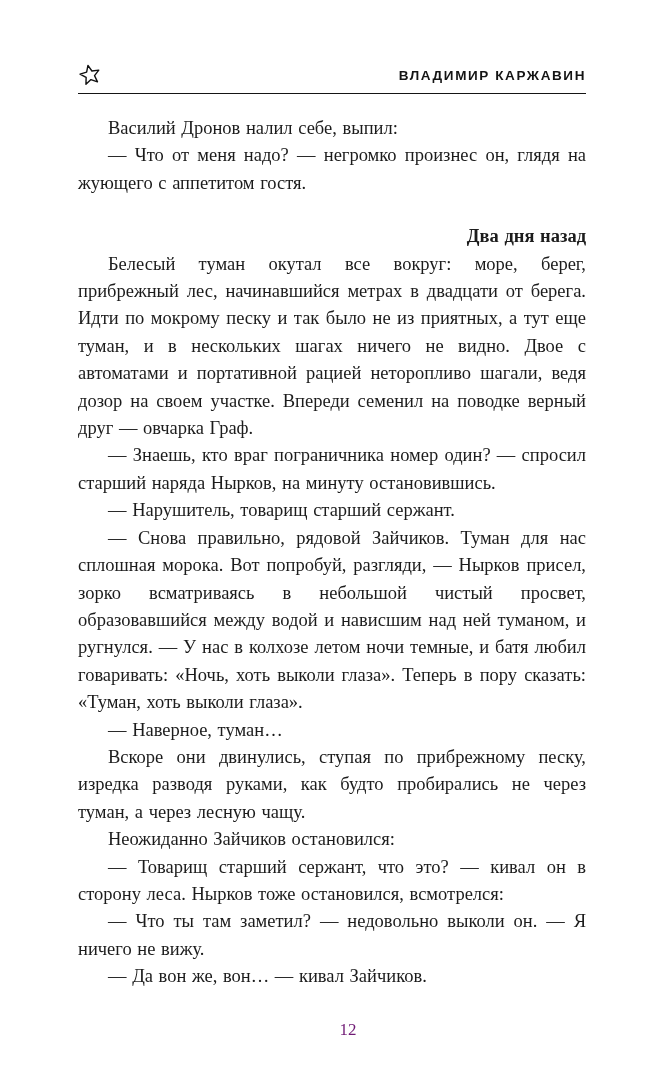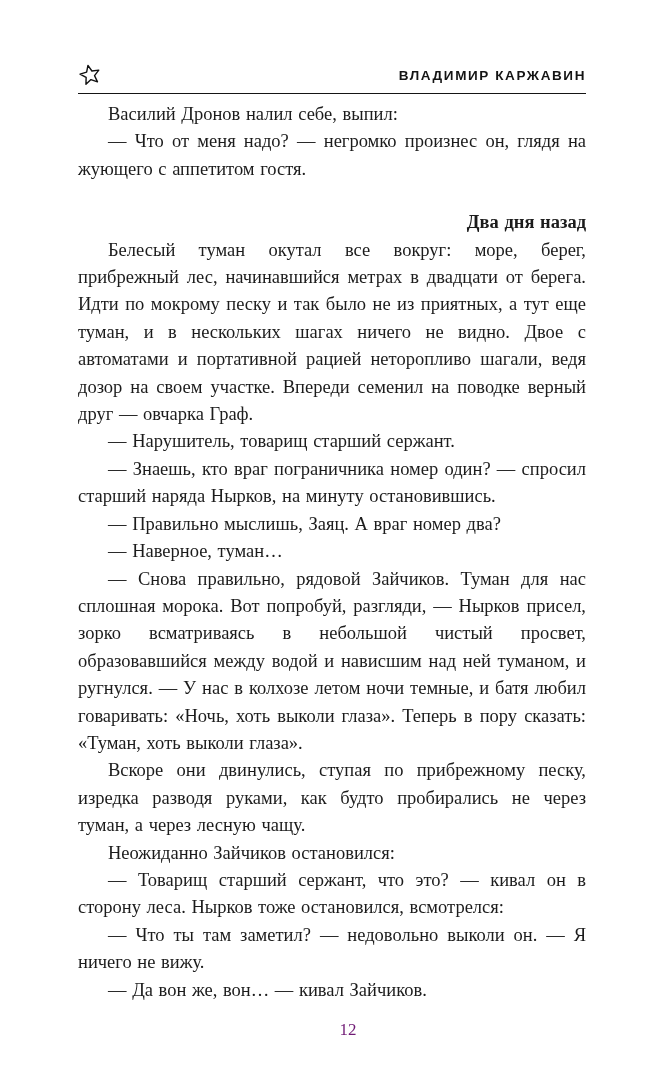--- a/index.html
+++ b/index.html
@@ -38,21 +38,21 @@
     letter-spacing: 1.6px;
     color: #141414;
     white-space: nowrap;
   }
   .rule {
     border: none;
     border-top: 1.6px solid #151515;
     margin: 5px 0 0 0;
   }
   .text-block {
-    margin-top: 7px;
+    margin-top: 21px;
     font-size: 18.5px;
     line-height: 27.4px;
     text-align: justify;
     hyphens: auto;
     -webkit-hyphens: auto;
     word-spacing: 1px;
   }
   .text-block p {
     margin: 0;
     text-indent: 30px;
@@ -89,25 +89,24 @@
     <span class="author">ВЛАДИМИР КАРЖАВИН</span>
   </header>
 
   <hr class="rule">
 
   <main class="text-block" id="text-block">
       <p>Василий Дронов налил себе, выпил:</p>
       <p>— Что от меня надо? — негромко произнес он, глядя на жующего с аппетитом гостя.</p>
       <h2>Два дня назад</h2>
       <p>Белесый туман окутал все вокруг: море, берег, прибрежный лес, начинавшийся метрах в двадцати от берега. Идти по мокрому песку и так было не из приятных, а тут еще туман, и в нескольких шагах ничего не видно. Двое с автоматами и портативной рацией неторопливо шагали, ведя дозор на своем участке. Впереди семенил на поводке верный друг — овчарка Граф.</p>
+      <p>— Знаешь, кто враг пограничника номер один? — спросил старший наряда Нырков, на минуту остановившись.</p>
       <p>— Нарушитель, товарищ старший сержант.</p>
-      <p>— Знаешь, кто враг пограничника номер один? — спросил старший наряда Нырков, на минуту остановившись.</p>
-      <p>— Правильно мыслишь, Заяц. А враг номер два?</p>
+      <p>— Снова правильно, рядовой Зайчиков. Туман для нас сплошная морока. Вот попробуй, разгляди, — Нырков присел, зорко всматриваясь в небольшой чистый просвет, образовавшийся между водой и нависшим над ней туманом, и ругнулся. — У нас в колхозе летом ночи темные, и батя любил говаривать: «Ночь, хоть выколи глаза». Теперь в пору сказать: «Туман, хоть выколи глаза».</p>
       <p>— Наверное, туман…</p>
-      <p>— Снова правильно, рядовой Зайчиков. Туман для нас сплошная морока. Вот попробуй, разгляди, — Нырков присел, зорко всматриваясь в небольшой чистый просвет, образовавшийся между водой и нависшим над ней туманом, и ругнулся. — У нас в колхозе летом ночи темные, и батя любил говаривать: «Ночь, хоть выколи глаза». Теперь в пору сказать: «Туман, хоть выколи глаза».</p>
       <p>Вскоре они двинулись, ступая по прибрежному песку, изредка разводя руками, как будто пробирались не через туман, а через лесную чащу.</p>
       <p>Неожиданно Зайчиков остановился:</p>
       <p>— Товарищ старший сержант, что это? — кивал он в сторону леса. Нырков тоже остановился, всмотрелся:</p>
       <p>— Что ты там заметил? — недовольно выколи он. — Я ничего не вижу.</p>
       <p>— Да вон же, вон… — кивал Зайчиков.</p>
     </main>
 
   <footer class="page-footer">
     <span>12</span>
   </footer>

